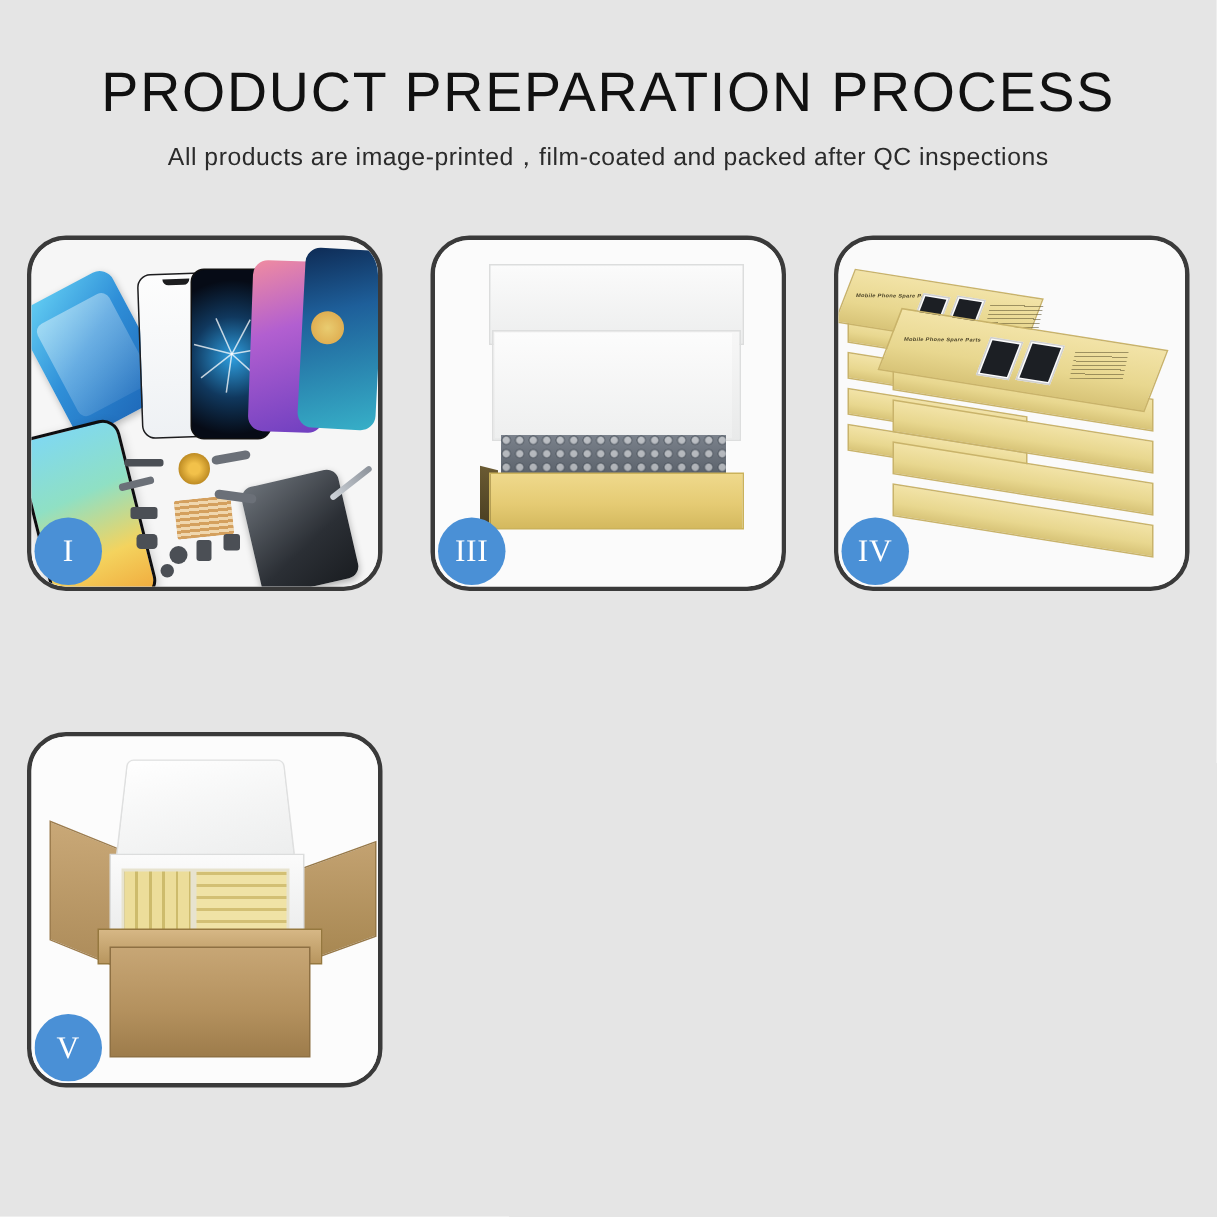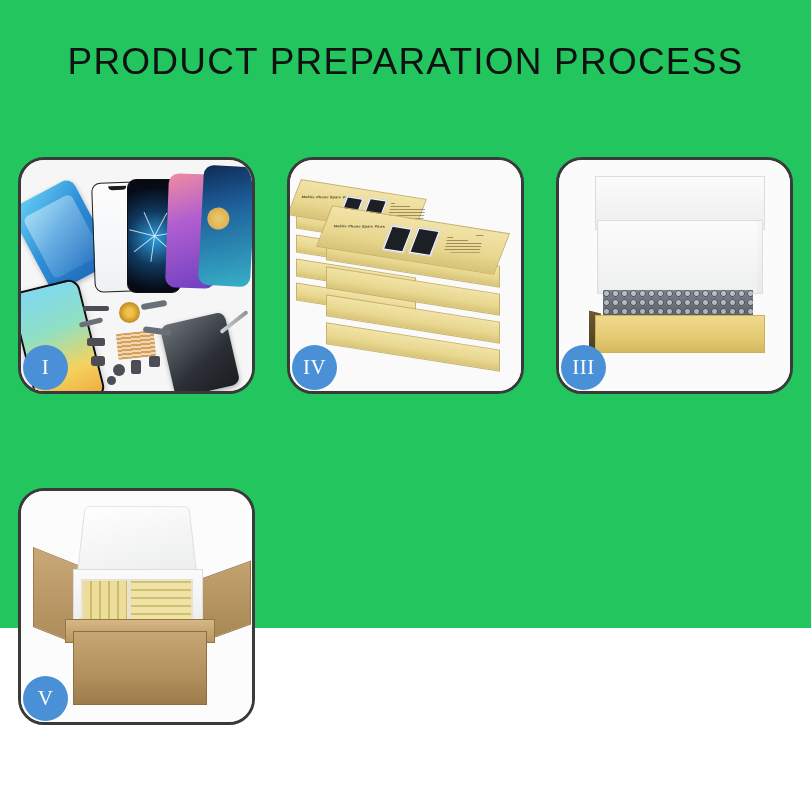--- a/index.html
+++ b/index.html
@@ -3,21 +3,21 @@
 <meta charset="utf-8">
 <style>
   html,body{margin:0;padding:0;}
   body{
     width:811px;height:811px;
     background:#ffffff;
     font-family:"Liberation Sans","DejaVu Sans",sans-serif;
     overflow:hidden;
     position:relative;
   }
-  .page{width:811px;height:628px;position:relative;background:#22c55e;}
+  .page{width:811px;height:811px;position:relative;background:#e5e5e5;}
 
   
   .header{padding-top:43px;text-align:center;}
   .title{
     font-size:37px;
     font-weight:500;
     letter-spacing:1.2px;
     color:#111111;
     line-height:1.05;
     white-space:nowrap;
@@ -267,20 +267,21 @@
     background:rgba(120,95,55,.45);transform:rotate(10deg);}
   .vi-tape{position:absolute;background:rgba(150,122,78,.55);}
 </style>
 </head>
 <body>
 
 <div class="page">
 
   <div class="header">
     <div class="title">PRODUCT PREPARATION PROCESS</div>
+    <div class="subtitle">All products are image-printed，film-coated and packed after QC inspections</div>
   </div>
 
   <div class="grid">
 
     <div class="panel">
       <div class="panel-inner p1">
         <div class="ph blue-film"></div>
         <div class="ph glass"></div>
         <div class="ph cracked">
           <div class="crack" style="transform:rotate(8deg)"></div>
@@ -307,20 +308,32 @@
         <div class="flex" style="left:120px;top:142px;width:26px;height:6px;transform:rotate(-10deg);"></div>
         <div class="flex" style="left:122px;top:168px;width:28px;height:6px;transform:rotate(8deg);"></div>
         <div class="flex" style="left:58px;top:160px;width:24px;height:5px;transform:rotate(-14deg);"></div>
         <div class="chip" style="left:86px;top:216px;width:9px;height:9px;border-radius:50%;"></div>
       </div>
       <div class="badge">I</div>
     </div>
 
 
     <div class="panel">
+      <div class="panel-inner p3">
+        <div class="box3-lid"></div>
+        <div class="box3-back"></div>
+        <div class="box3-foam"></div>
+        <div class="box3-bubble"></div>
+        <div class="box3-side"></div>
+        <div class="box3-front"></div>
+      </div>
+      <div class="badge">III</div>
+    </div>
+
+    <div class="panel">
       <div class="panel-inner p4">
 
         <div class="stackbox" style="left:6px;top:60px;width:118px;height:16px;transform:skewY(9deg);"></div>
         <div class="stackbox" style="left:6px;top:84px;width:118px;height:16px;transform:skewY(9deg);"></div>
         <div class="stackbox" style="left:6px;top:108px;width:118px;height:16px;transform:skewY(9deg);"></div>
         <div class="stackbox" style="left:6px;top:132px;width:118px;height:16px;transform:skewY(9deg);"></div>
 
         <div class="stackbox" style="left:36px;top:92px;width:172px;height:20px;transform:skewY(9deg);"></div>
         <div class="stackbox" style="left:36px;top:120px;width:172px;height:20px;transform:skewY(9deg);"></div>
         <div class="stackbox" style="left:36px;top:148px;width:172px;height:20px;transform:skewY(9deg);"></div>
@@ -344,32 +357,20 @@
           <div class="boxwin" style="left:88px;top:7px;width:21px;height:26px;">
               <i></i>
             </div>
           <div class="boxlines" style="left:120px;top:6px;"></div>
         </div>
       </div>
       <div class="badge">IV</div>
     </div>
 
     <div class="panel">
-      <div class="panel-inner p3">
-        <div class="box3-lid"></div>
-        <div class="box3-back"></div>
-        <div class="box3-foam"></div>
-        <div class="box3-bubble"></div>
-        <div class="box3-side"></div>
-        <div class="box3-front"></div>
-      </div>
-      <div class="badge">III</div>
-    </div>
-
-    <div class="panel">
       <div class="panel-inner p5">
         <div class="v-flapL"></div>
         <div class="v-flapR"></div>
         <div class="v-foamlid"></div>
         <div class="v-foambody"></div>
         <div class="v-inner"></div>
         <div class="v-yellowA"></div>
         <div class="v-yellowB"></div>
         <div class="v-rim"></div>
         <div class="v-front"></div>

